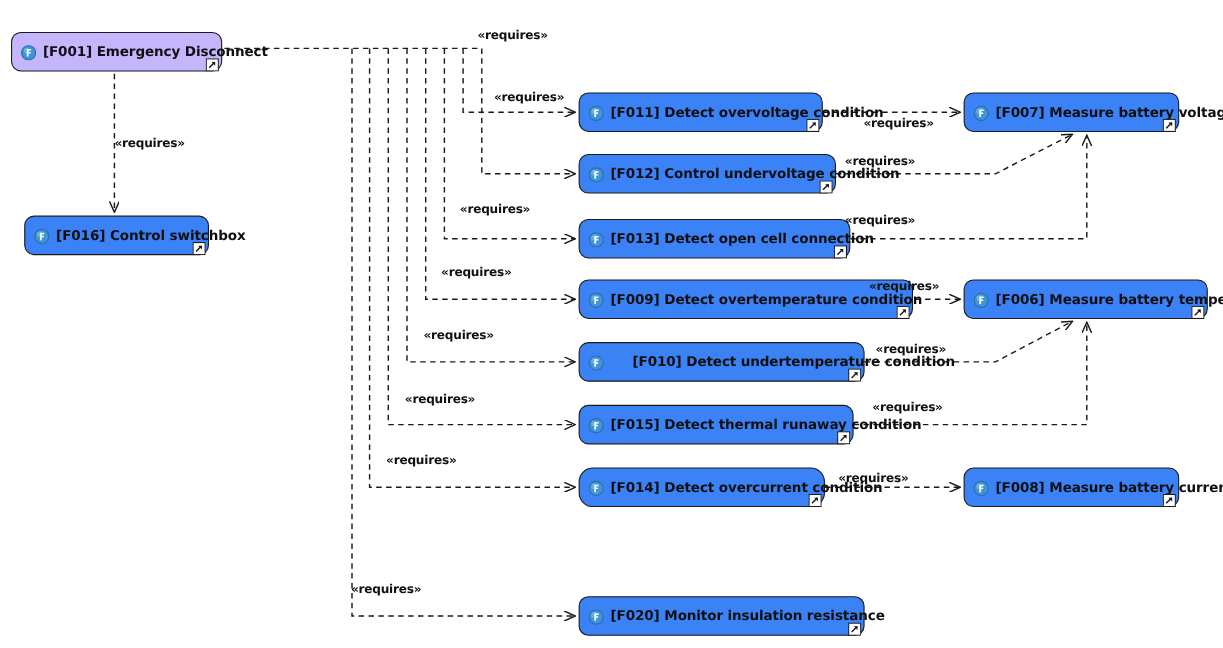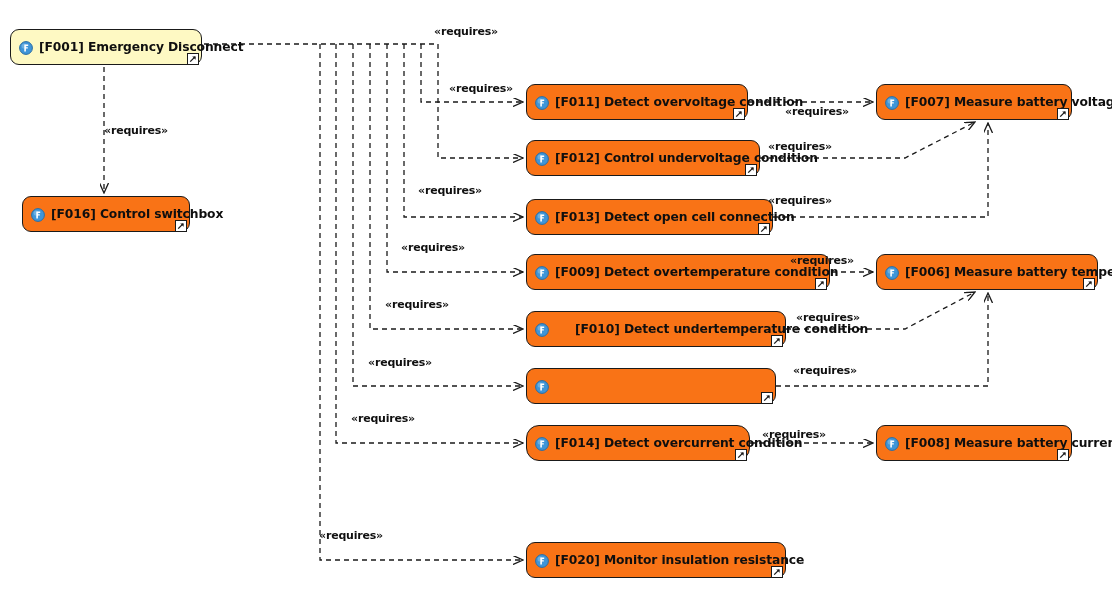--- a/index.html
+++ b/index.html
@@ -5,28 +5,28 @@
   html,body{margin:0;padding:0;background:#ffffff;}
   body{width:1112px;height:589px;font-family:"DejaVu Sans",sans-serif;}
   #canvas{position:relative;width:1112px;height:589px;overflow:hidden;background:#fff;}
   #edge-layer{position:absolute;left:0;top:0;width:1112px;height:589px;}
 
   .node{
     position:absolute;
     box-sizing:border-box;
     border:1.3px solid #1a1a1a;
     border-radius:9px;
-    background:#f97316;
+    background:#3b82f6;
     display:flex;
     align-items:center;
     height:36px;
     padding:0 9px 0 8px;
     white-space:nowrap;
   }
-  .node.green{background:#fef9c3;}
+  .node.green{background:#c4b5fd;}
   .node .ficon{
     flex:0 0 auto;
     width:14px;height:14px;
     margin-right:6px;
     position:relative;
   }
   .node .label{
     font-size:12.3px;
     color:#0f0f0f;
     font-weight:600;
@@ -186,20 +186,21 @@
             <path d="M3.2,8.6 L8.2,3.6" stroke="#1a1a1a" stroke-width="1.3" fill="none"></path>
             <path d="M5.2,3.4 L8.6,3.4 L8.6,6.8 Z" fill="#1a1a1a"></path>
           </svg></span>
       </div>
       <div class="node" style="left: 526px; top: 368px; width: 250px;">
         <span class="ficon"><svg width="14" height="14" viewBox="0 0 14 14" xmlns="http://www.w3.org/2000/svg">
             <circle cx="7" cy="7" r="6.4" fill="#3f95d8" stroke="#2b6da3" stroke-width="1"></circle>
             <circle cx="5.2" cy="5" r="2.6" fill="#8fc4e8" opacity="0.55"></circle>
             <path d="M5.3,3.6 L9.2,3.6 L9.2,5.0 L6.9,5.0 L6.9,6.3 L8.8,6.3 L8.8,7.6 L6.9,7.6 L6.9,10.4 L5.3,10.4 Z" fill="#ffffff"></path>
           </svg></span>
+        <span class="label">[F015] Detect thermal runaway condition</span>
         <span class="linkglyph"><svg width="12" height="12" viewBox="0 0 12 12" xmlns="http://www.w3.org/2000/svg">
             <rect x="0.5" y="0.5" width="11" height="11" fill="#ffffff" stroke="#1a1a1a" stroke-width="1"></rect>
             <path d="M3.2,8.6 L8.2,3.6" stroke="#1a1a1a" stroke-width="1.3" fill="none"></path>
             <path d="M5.2,3.4 L8.6,3.4 L8.6,6.8 Z" fill="#1a1a1a"></path>
           </svg></span>
       </div>
       <div class="node" style="left: 526px; top: 425px; width: 224px; border-radius: 13px;">
         <span class="ficon"><svg width="14" height="14" viewBox="0 0 14 14" xmlns="http://www.w3.org/2000/svg">
             <circle cx="7" cy="7" r="6.4" fill="#3f95d8" stroke="#2b6da3" stroke-width="1"></circle>
             <circle cx="5.2" cy="5" r="2.6" fill="#8fc4e8" opacity="0.55"></circle>

